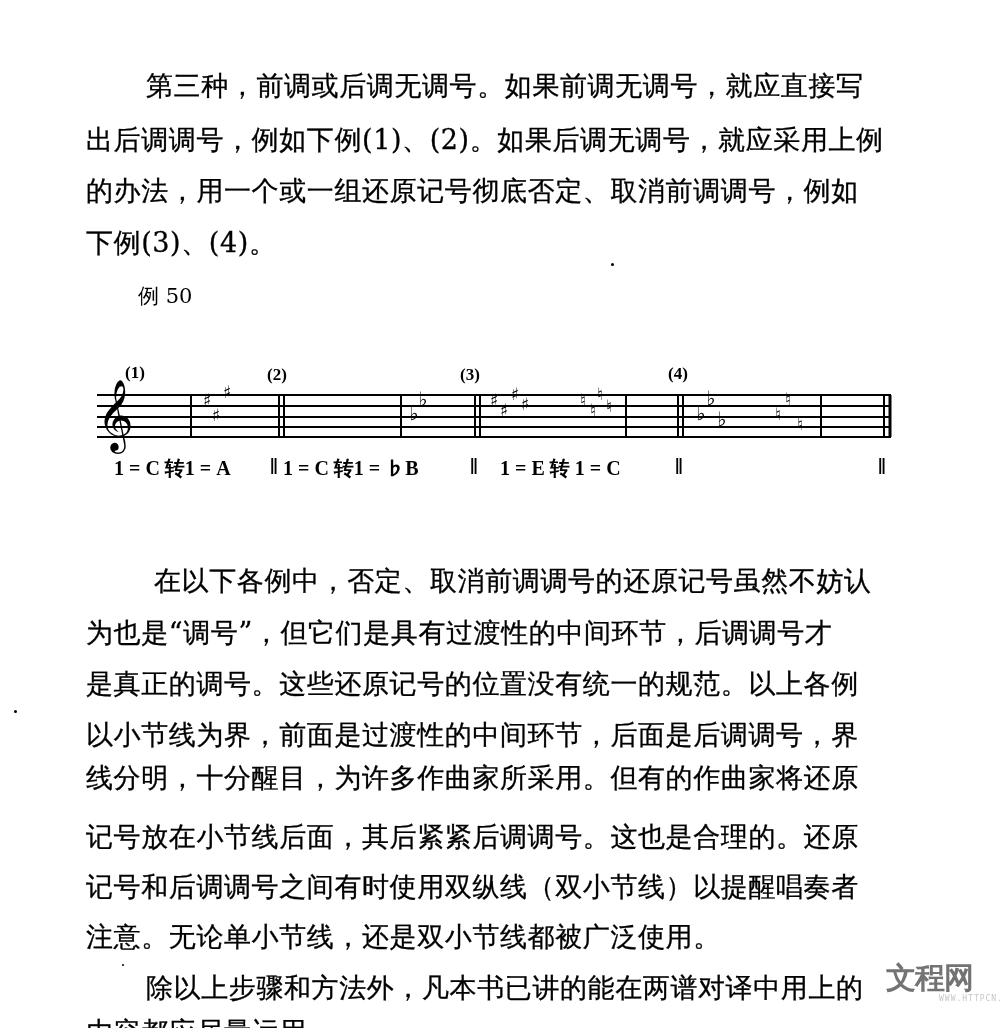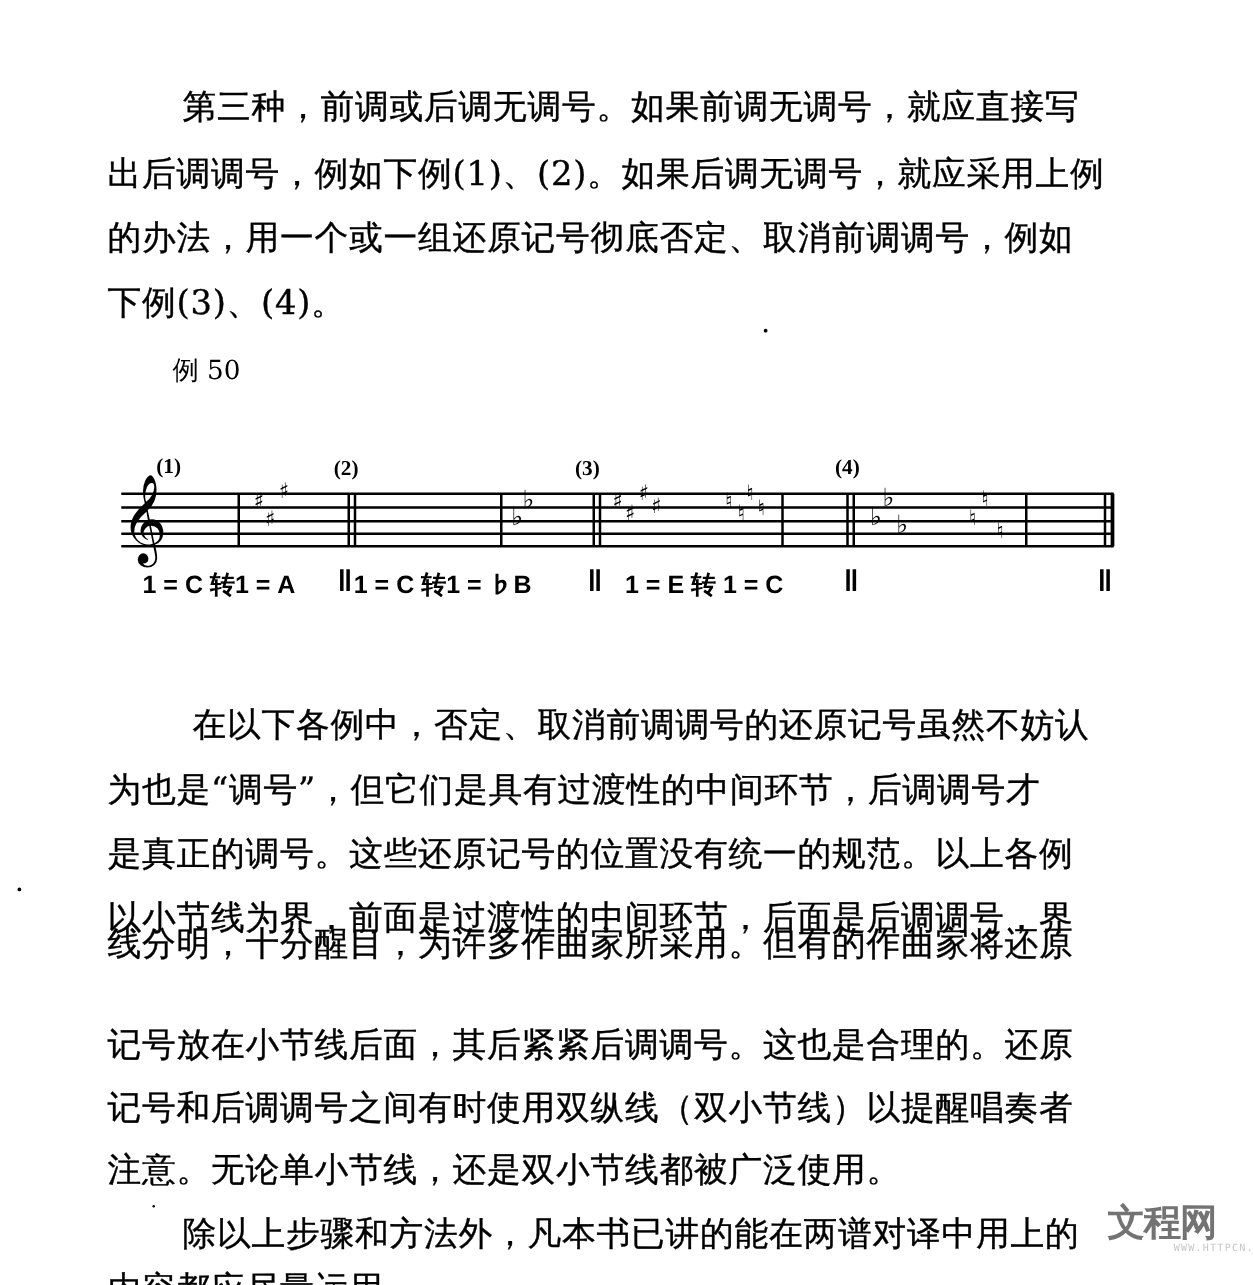--- a/index.html
+++ b/index.html
@@ -2,21 +2,21 @@
 <html><head>
 <meta charset="utf-8">
 <style>
   html, body { margin:0; padding:0; background:#ffffff; }
   body { width:1002px; height:1028px; position:relative; overflow:hidden;
          font-family:"DejaVu Serif","Liberation Serif",serif; color:#000; }
   .line { position:absolute; left:86px; font-size:27px; line-height:40px; white-space:nowrap;
           letter-spacing:0.6px; font-weight:normal; -webkit-text-stroke:0.3px #000; }
   .ex-label { position:absolute; left:138px; top:282px; font-size:21px; line-height:28px; }
   #staff-wrap { position:absolute; left:0; top:355px; width:1002px; height:140px; }
-  .keylabel { position:absolute; top:100px; font-family:Liberation Sans, sans-serif;
+  .keylabel { position:absolute; top:100px; font-family:Liberation Serif, serif;
               font-weight:bold; font-size:20px; line-height:26px; white-space:nowrap; }
   .num { position:absolute; top:8px; font-weight:bold; font-size:17px; font-family:"Liberation Serif",serif; }
   .stray-dot { position:absolute; width:3px; height:3px; background:#000; border-radius:50%; }
   .watermark { position:absolute; left:886px; top:958px; width:116px; height:60px; }
   .wm-text { position:absolute; left:0; top:0; font-size:30px; color:#737373; font-weight:bold;
              font-family:"DejaVu Sans",sans-serif; letter-spacing:-1px; }
   .wm-url { position:absolute; left:8px; top:36px; font-size:8px; color:#c6c6c6;
             font-family:"DejaVu Sans Mono",monospace; letter-spacing:1px;padding-left:45px; }
 </style>
 </head>
@@ -114,21 +114,21 @@
   <span class="keylabel" style="left:500px;">1 = E  转 1 = C</span>
   <span class="keylabel" style="left:675px; font-size:24px; top:98px;">‖</span>
   <span class="keylabel" style="left:878px; font-size:24px; top:98px;">‖</span>
 </div>
 
 <div>
   <div class="line" style="top:561px; left:154px;">在以下各例中，否定、取消前调调号的还原记号虽然不妨认</div>
   <div class="line" style="top:613px;">为也是“调号”，但它们是具有过渡性的中间环节，后调调号才</div>
   <div class="line" style="top:664px;">是真正的调号。这些还原记号的位置没有统一的规范。以上各例</div>
   <div class="line" style="top:715px;">以小节线为界，前面是过渡性的中间环节，后面是后调调号，界</div>
-  <div class="line" style="top:736px;">线分明，十分醒目，为许多作曲家所采用。但有的作曲家将还原</div>
+  <div class="line" style="top:758px;">线分明，十分醒目，为许多作曲家所采用。但有的作曲家将还原</div>
   <div class="line" style="top:817px;">记号放在小节线后面，其后紧紧后调调号。这也是合理的。还原</div>
   <div class="line" style="top:867px;">记号和后调调号之间有时使用双纵线（双小节线）以提醒唱奏者</div>
   <div class="line" style="top:917px;">注意。无论单小节线，还是双小节线都被广泛使用。</div>
 </div>
 
 <span class="stray-dot" style="left:14px; top:710px;"></span>
 <span class="stray-dot" style="left:122px; top:964px; width:2px; height:2px;"></span>
 
 <div>
   <div class="line" style="top:968px; left:146px;">除以上步骤和方法外，凡本书已讲的能在两谱对译中用上的</div>

